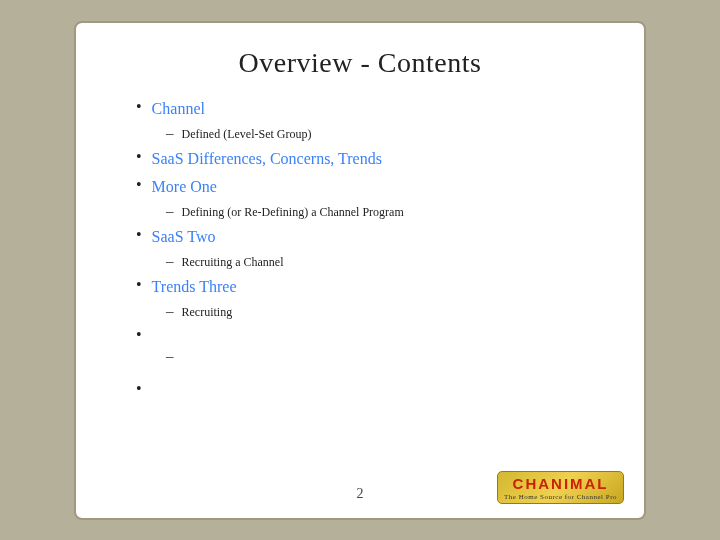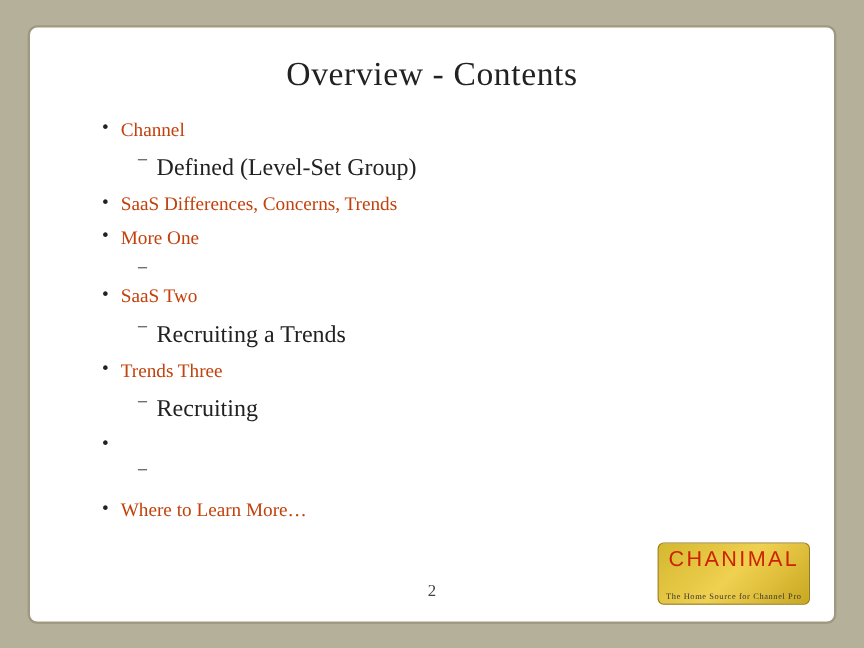--- a/index.html
+++ b/index.html
@@ -19,21 +19,21 @@
       height: 515px;
       background: #b5b09a;
       border-radius: 12px;
       padding: 8px;
       display: flex;
       align-items: center;
       justify-content: center;
     }
 
     .slide {
-      width: 674px;
+      width: 572px;
       height: 499px;
       background: #ffffff;
       border-radius: 8px;
       border: 2px solid #a09880;
       display: flex;
       flex-direction: column;
       align-items: center;
       padding: 24px 40px 16px 40px;
       position: relative;
     }
@@ -65,40 +65,40 @@
     .bullet {
       font-size: 16px;
       color: #222;
       margin-right: 10px;
       margin-top: 1px;
       flex-shrink: 0;
     }
 
     .bullet-text {
       font-size: 16px;
-      color: #c2410c;
+      color: #3b82f6;
       line-height: 1.5;
     }
 
     .sub-bullet {
       display: flex;
       align-items: flex-start;
       margin-left: 30px;
       margin-bottom: 4px;
     }
 
     .sub-dash {
       font-size: 15px;
       color: #222;
       margin-right: 8px;
       flex-shrink: 0;
     }
 
     .sub-text {
-      font-size: 20px;
+      font-size: 12px;
       color: #222;
       line-height: 1.5;
     }
 
     .page-number {
       font-size: 14px;
       color: #444;
       text-align: center;
       margin-top: 8px;
     }
@@ -106,34 +106,33 @@
     .logo-area {
       position: absolute;
       bottom: 14px;
       right: 20px;
       display: flex;
       align-items: center;
       justify-content: center;
     }
 
     .logo-text-main {
-      font-size: 18px;
-      font-weight: normal;
+      font-size: 15px;
+      font-weight: bold;
       font-family: Arial Black, Arial, sans-serif;
       color: #cc2200;
       letter-spacing: 2px;
     }
 
     .logo-text-sub {
       font-size: 7px;
       color: #333;
       display: block;
       text-align: center;
       letter-spacing: 0.5px;
-      margin-top: 16px;
     }
 
     .logo-box {
       background: linear-gradient(135deg, #d4b830, #f0d050, #c8a820);
       border: 1.5px solid #9a7a10;
       border-radius: 5px;
       padding: 3px 6px 2px 6px;
       text-align: center;
     }
   </style>
@@ -159,50 +158,50 @@
         <span class="bullet">•</span>
         <span class="bullet-text">SaaS Differences, Concerns, Trends</span>
       </div>
 
       <div class="bullet-item">
         <span class="bullet">•</span>
         <span class="bullet-text">More One</span>
       </div>
       <div class="sub-bullet">
         <span class="sub-dash">–</span>
+        <span class="sub-text">Defining (or Re-Defining) a Channel Program</span>
       </div>
 
       <div class="bullet-item">
         <span class="bullet">•</span>
         <span class="bullet-text">SaaS Two</span>
       </div>
       <div class="sub-bullet">
         <span class="sub-dash">–</span>
-        <span class="sub-text">Recruiting a Trends</span>
+        <span class="sub-text">Recruiting a Channel</span>
       </div>
 
       <div class="bullet-item">
         <span class="bullet">•</span>
         <span class="bullet-text">Trends Three</span>
       </div>
       <div class="sub-bullet">
         <span class="sub-dash">–</span>
         <span class="sub-text">Recruiting</span>
       </div>
 
       <div class="bullet-item">
         <span class="bullet">•</span>
       </div>
       <div class="sub-bullet">
         <span class="sub-dash">–</span>
       </div>
 
       <div class="bullet-item" style="margin-top: 10px;">
         <span class="bullet">•</span>
-        <span class="bullet-text">Where to Learn More…</span>
       </div>
 
     </div>
 
     <div class="page-number">2</div>
 
     <div class="logo-area">
       <div class="logo-box">
         <span class="logo-text-main">CHANIMAL</span>
         <span class="logo-text-sub">The Home Source for Channel Pro</span>

